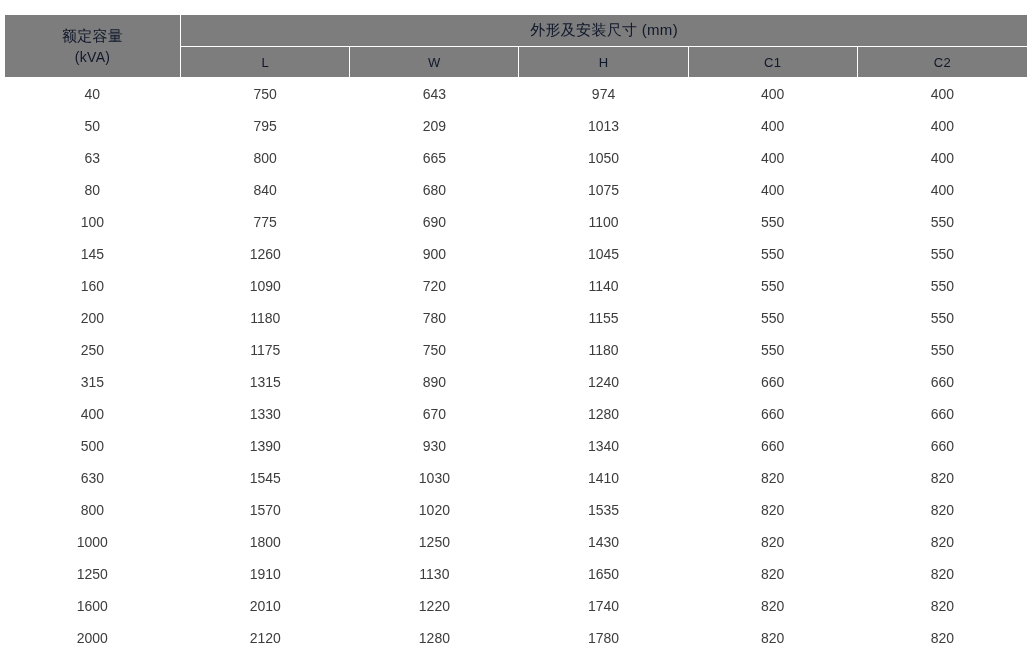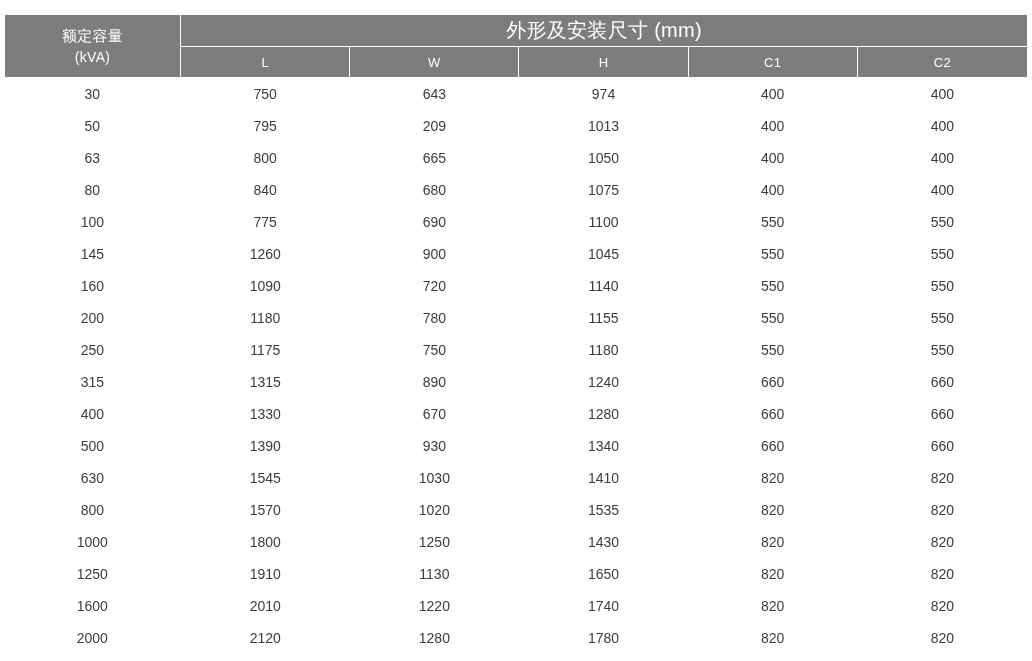--- a/index.html
+++ b/index.html
@@ -29,35 +29,35 @@
   table.spec col.c-dim { width: 169px; }
   table.spec col.c-dim2 { width: 170px; }
 
   table.spec th, table.spec td {
     border: 1px solid #ffffff;
     text-align: center;
     vertical-align: middle;
   }
   thead th {
     background: #7d7d7d;
-    color: #ffffff;
+    color: #0f172a;
     font-weight: normal;
     font-size: 15px;
     letter-spacing: 0.3px;
   }
   th.kva-head {
     height: 57px;
     line-height: 1.45;
     font-size: 15px;
   }
   th.kva-head .l1 { display: block; }
   th.kva-head .l2 { display: block; font-size: 14px; }
   th.group-head {
     height: 29px;
-    font-size: 20px;
+    font-size: 15px;
   }
   th.sub-head {
     height: 28px;
     font-size: 13px;
   }
   tbody td {
     height: 29px;
     font-size: 14px;
     color: #3c3c3c;
     border-left: none;
@@ -105,21 +105,21 @@
       <tr>
         <th class="sub-head">L</th>
         <th class="sub-head">W</th>
         <th class="sub-head">H</th>
         <th class="sub-head">C1</th>
         <th class="sub-head">C2</th>
       </tr>
     </thead>
     <tbody>
       <tr>
-        <td>30</td>
+        <td>40</td>
         <td>750</td>
         <td>643</td>
         <td>974</td>
         <td>400</td>
         <td>400</td>
       </tr>
       <tr>
         <td>50</td>
         <td>795</td>
         <td>209</td>

